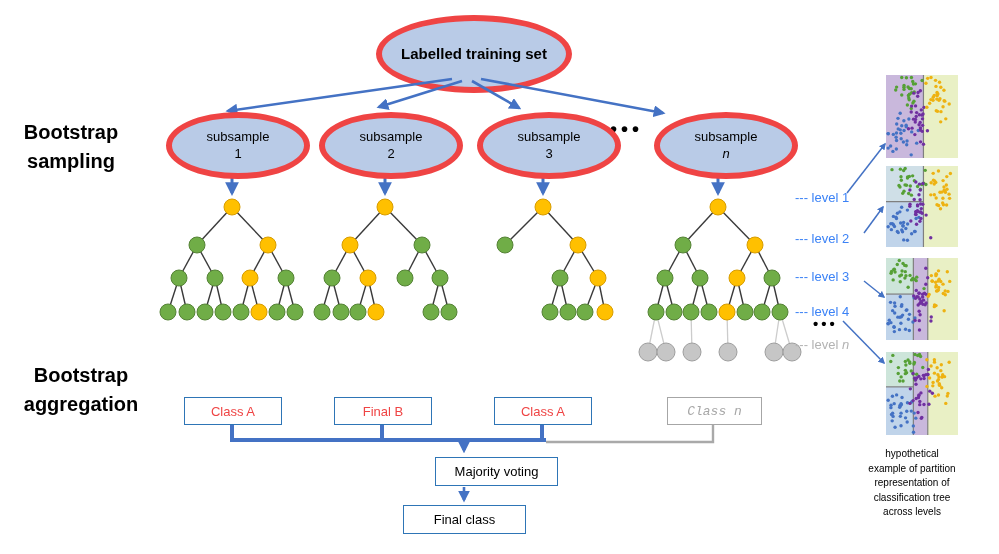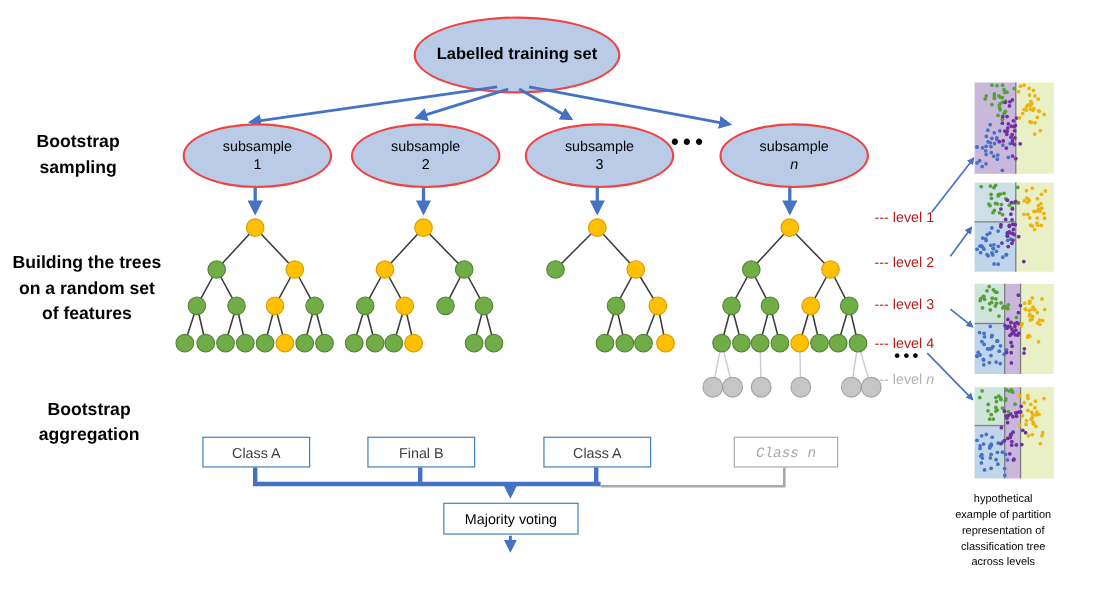--- a/index.html
+++ b/index.html
@@ -1,63 +1,61 @@
 <!DOCTYPE html>
 <html><head>
 <meta charset="utf-8">
 <style>
   html,body{margin:0;padding:0;background:#ffffff;}
   #stage{position:relative;width:999px;height:554px;background:#fff;
          font-family:"Liberation Sans",sans-serif;overflow:hidden;}
-  .lbl{position:absolute;font-weight:bold;font-size:16px;color:#000;
+  .lbl{position:absolute;font-weight:bold;font-size:20px;color:#000;
        text-align:center;white-space:pre-line;line-height:1.45;}
   .ellipse{position:absolute;border-radius:50%;background:#b9cbe7;
-       border:2px solid #ef4444;display:flex;flex-direction:column;
+       border:6px solid #ef4444;display:flex;flex-direction:column;
        align-items:center;justify-content:center;text-align:center;
        font-size:13px;color:#000;line-height:1.25;}
   .ellipse.title{font-weight:bold;font-size:15px;}
   .treelbl{position:absolute;font-size:13px;color:#262626;text-align:center;width:150px;top:364px;margin-top:44px;}
   .treelbl.gray{color:#a6a6a6;}
   .cbox{position:absolute;top:397px;height:26px;border:1.6px solid #2e75b6;
        background:#fff;display:flex;align-items:center;justify-content:center;
-       font-size:13px;color:#404040;}
+       font-size:13px;color:#ef4444;}
   .cbox.gray{border-color:#a6a6a6;color:#a6a6a6;font-style:italic;font-family:Liberation Mono, monospace;}
   .vbox{position:absolute;left:403px;width:121px;height:27px;border:1.6px solid #2e75b6;
        background:#fff;display:flex;align-items:center;justify-content:center;
        font-size:13px;color:#000;}
-  .levellbl{position:absolute;left:795px;width:78px;font-size:13px;color:#b91c1c;white-space:nowrap;}
+  .levellbl{position:absolute;left:795px;width:78px;font-size:13px;color:#3b82f6;white-space:nowrap;}
   .levellbl.gray{color:#b3b3b3;}
   .dots{position:absolute;font-weight:bold;color:#000;letter-spacing:4px;}
   .caption{position:absolute;left:826px;top:447px;width:172px;text-align:center;
        font-size:10px;color:#000;white-space:pre-line;line-height:1.45;}
   .i{font-style:italic;}
   #ov{position:absolute;left:0;top:0;pointer-events:none;}
 </style>
 </head>
 <body>
 
 <div id="stage">
 
   <div class="lbl" style="left:8px;top:118px;width:126px;">Bootstrap
 sampling</div>
-  <div class="lbl" style="left:0px;top:228px;width:158px;">Building the trees
-on a random set
-of features</div>
   <div class="lbl" style="left:12px;top:361px;width:138px;">Bootstrap
 aggregation</div>
 
   <div class="ellipse title" style="left:376px;top:15px;width:184px;height:66px;">Labelled
 training set</div>
 
   <div id="subsamples"></div>
   <div class="dots" style="left:610px;top:118px;font-size:20px;">•••</div>
 
   <div id="treelabels"></div>
 
-  <div class="vbox" style="top:457px;">Majority voting</div>
+  <div class="vbox" style="top:457px;margin-left:32px;">Majority voting</div>
+  <div class="vbox" style="top:505px;">Final class</div>
 
   <div id="levels"></div>
   <div class="dots" style="left:813px;top:315px;font-size:15px;letter-spacing:3px;">•••</div>
 
   <div class="caption">hypothetical
 example of partition
 representation of
 classification tree
 across levels</div>
 

